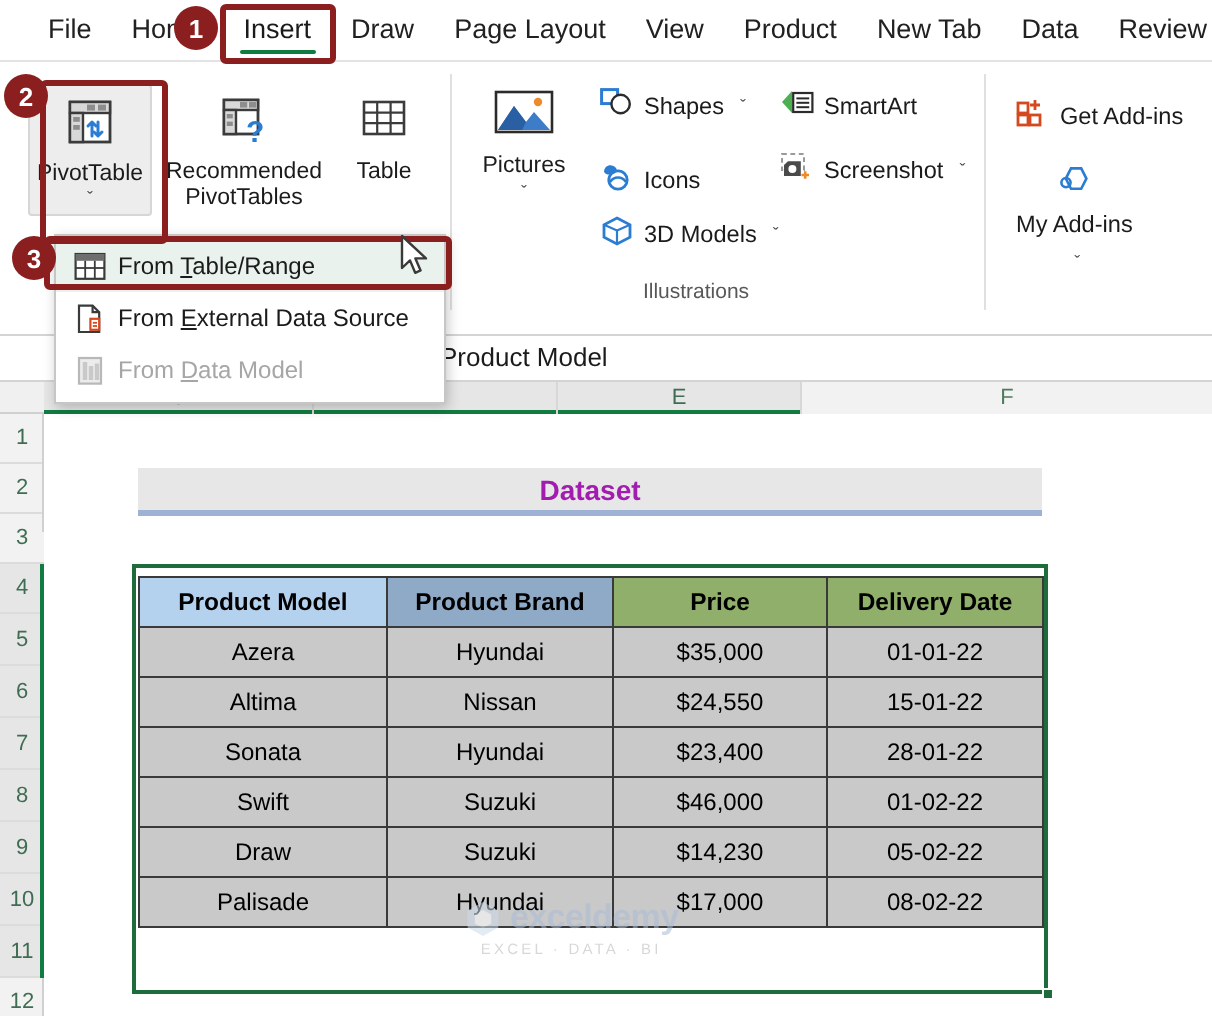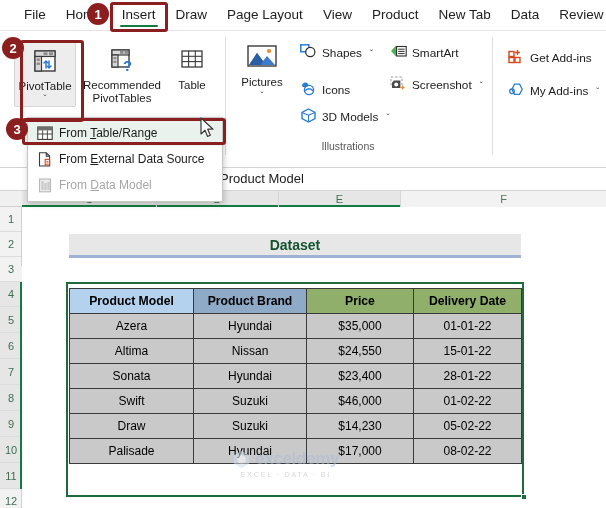--- a/index.html
+++ b/index.html
@@ -156,21 +156,21 @@
   }
   .rowhead-selbar { position: absolute; left: 20px; width: 2px; background: #107c41; }
 
   .sheet { position: absolute; left: 22px; top: 16px; width: 584px; height: 301px; background: #fff; }
 
   
   .dsbanner {
     position: absolute;
     background: #e7e7e7;
     display: flex; align-items: center; justify-content: center;
-    font-size: 14px; font-weight: bold; color: #14532d;
+    font-size: 14px; font-weight: bold; color: #a21caf;
     border-bottom: 3px solid #9db2d4;
   }
 
   
   table.dtable {
     position: absolute;
     border-collapse: collapse;
     table-layout: fixed;
   }
   table.dtable th, table.dtable td {
@@ -411,21 +411,21 @@
           <svg width="17" height="15" viewBox="0 0 17 15">
             <rect x="1" y="2.5" width="5" height="5" fill="none" stroke="#d4491f" stroke-width="1.4"></rect>
             <rect x="1" y="8.5" width="5" height="5" fill="none" stroke="#d4491f" stroke-width="1.4"></rect>
             <rect x="7" y="8.5" width="5" height="5" fill="none" stroke="#d4491f" stroke-width="1.4"></rect>
             <path d="M9.5 1 L9.5 6 M7 3.5 L12 3.5" stroke="#d4491f" stroke-width="1.4"></path>
           </svg>
         </span>
         <span>Get Add-ins</span>
       </div>
 
-      <div class="smallbtn" style="left:8px; top:47px;">
+      <div class="smallbtn" style="left:8px; top:47px;flex-direction:column;">
         <span>
           <svg width="17" height="15" viewBox="0 0 17 15">
             <path d="M6.5 2.2 L11.6 2.2 L14.2 7.3 L11.6 12.4 L6.5 12.4 L3.9 7.3 Z" fill="none" stroke="#2b7cd3" stroke-width="1.3"></path>
             <circle cx="4" cy="9.3" r="2.3" fill="none" stroke="#2b7cd3" stroke-width="1.3"></circle>
           </svg>
         </span>
         <span>My Add-ins</span>
         <span class="caret">ˇ</span>
       </div>
     </div>

